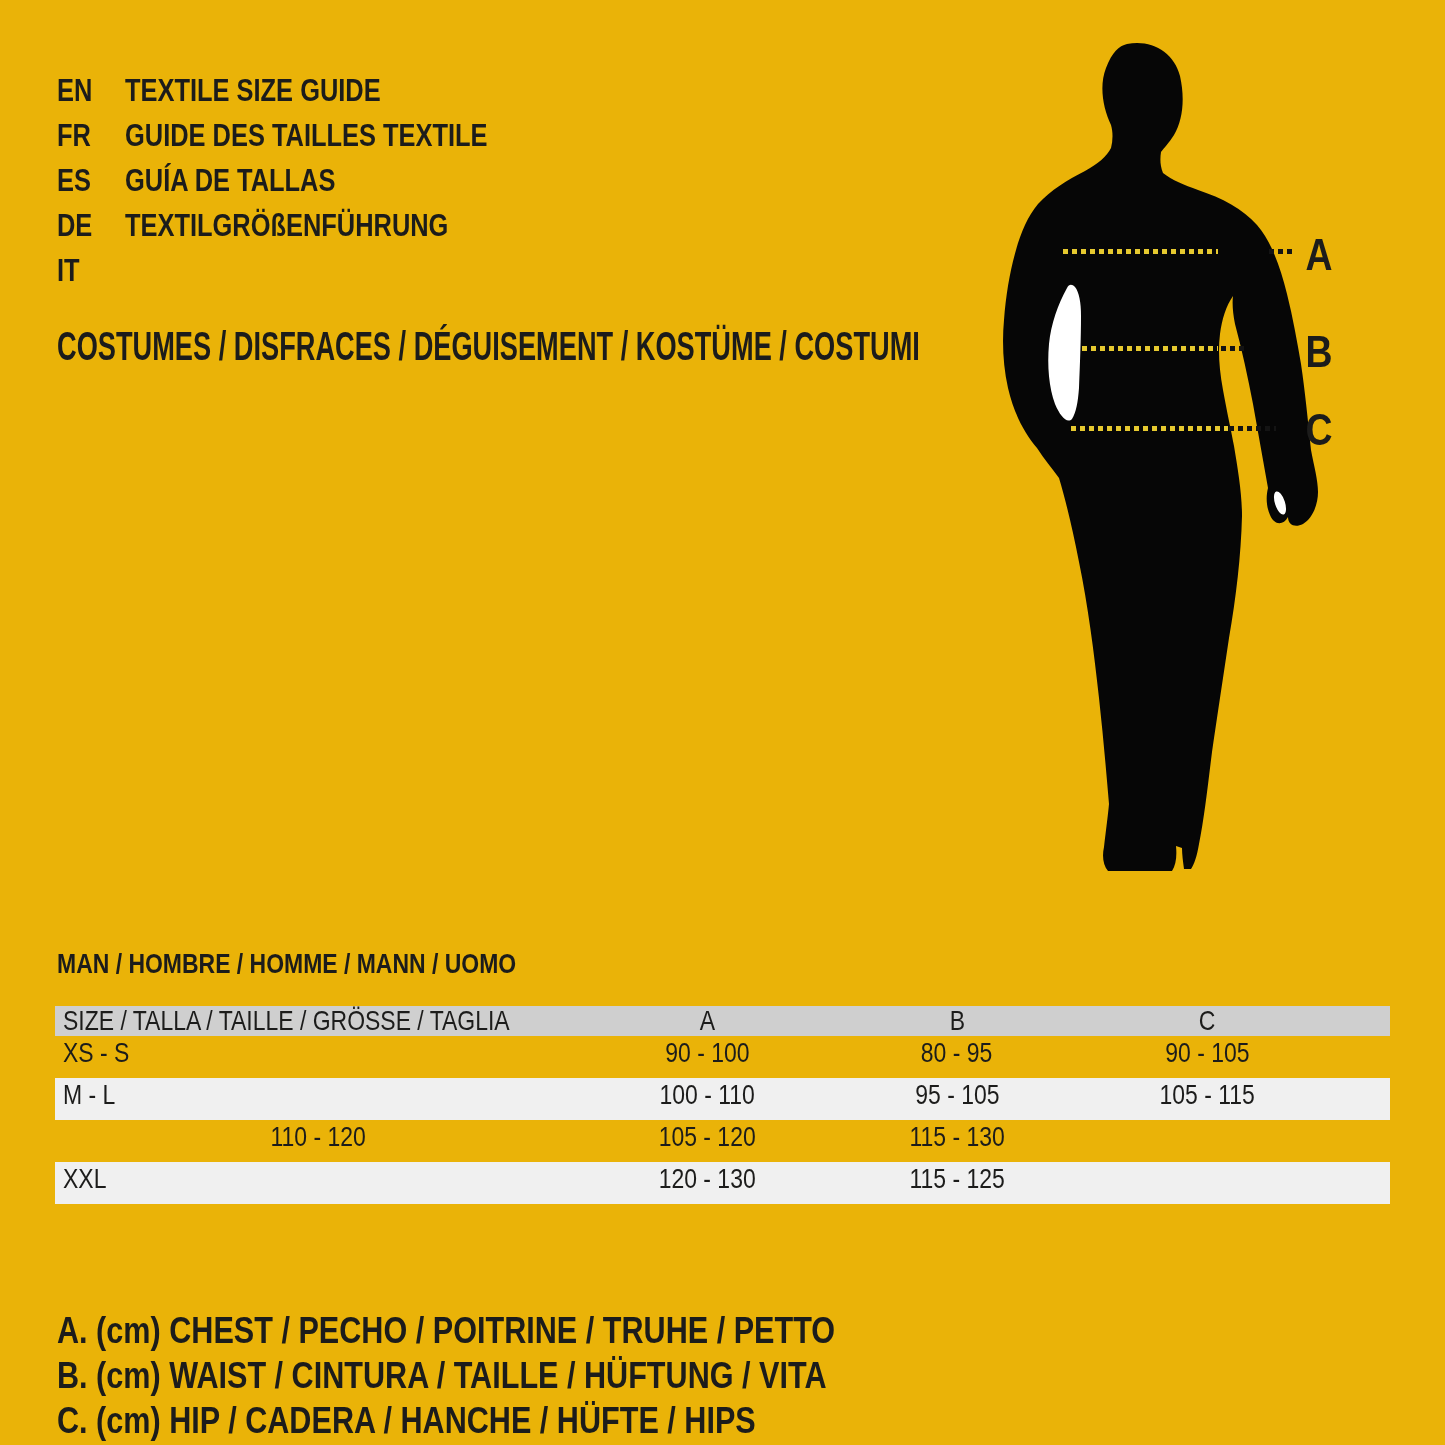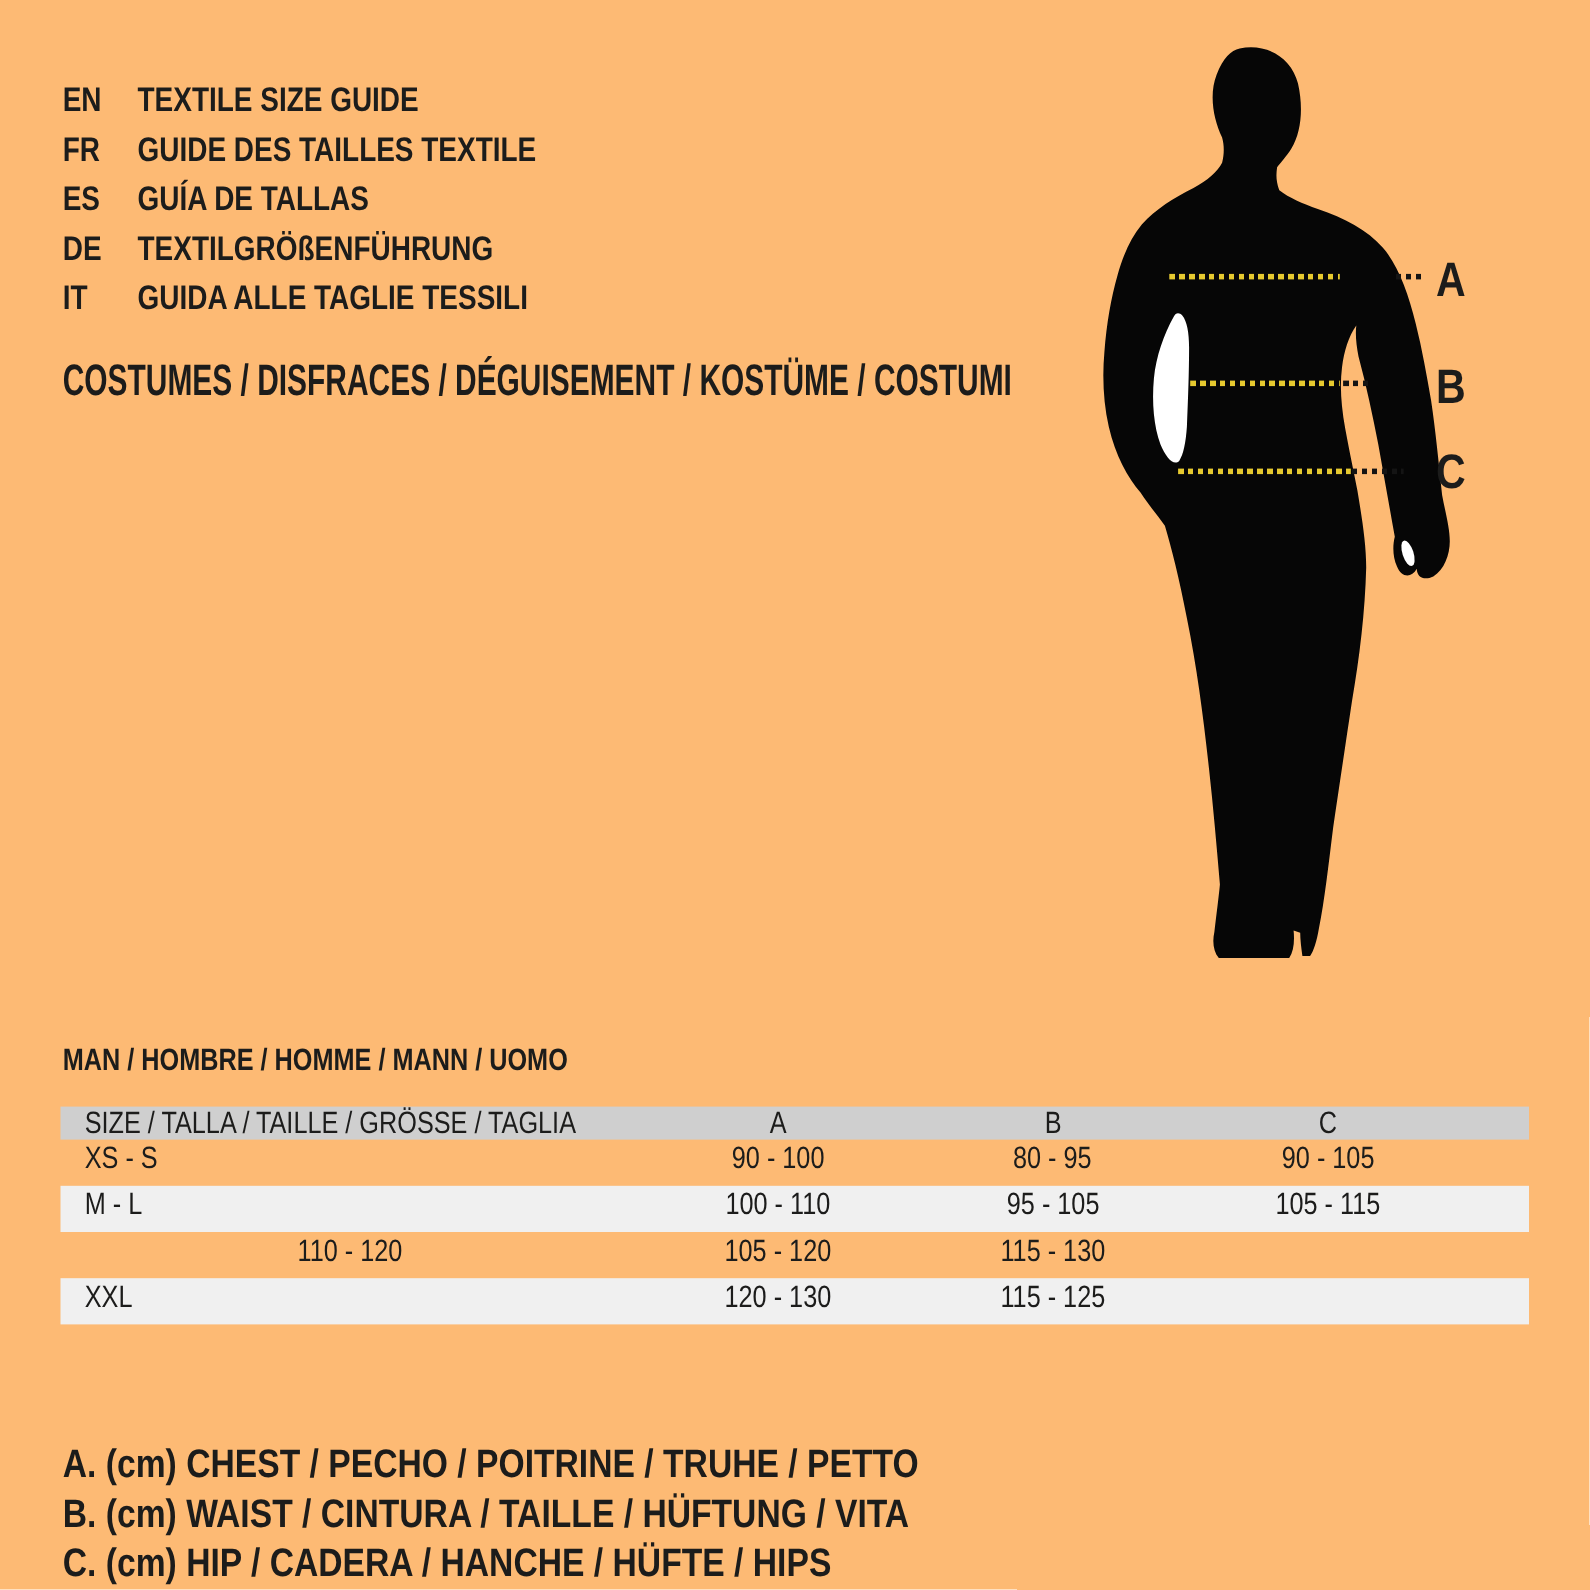--- a/index.html
+++ b/index.html
@@ -1,17 +1,17 @@
 <!DOCTYPE html>
 <html><head>
 <meta charset="utf-8">
 <style>
   html,body{margin:0;padding:0;background:#ffffff;}
   .canvas{
-    position:relative;width:1445px;height:1445px;background:#fdba74;overflow:hidden;
+    position:relative;width:1445px;height:1445px;background:#eab308;overflow:hidden;
     font-family:"Liberation Sans",sans-serif;color:#1c1c1b;
   }
   
   .sx{display:inline-block;transform:scaleX(0.82);transform-origin:0 50%;white-space:nowrap;}
   .sxc{display:inline-block;transform:scaleX(0.82);transform-origin:50% 50%;white-space:nowrap;}
 
   
   .lang{position:absolute;left:57px;top:68px;}
   .lang-row{display:flex;height:45px;align-items:center;font-size:31px;font-weight:700;}
   .lang-code{width:68px;flex:0 0 68px;}
@@ -28,21 +28,21 @@
   .mlabel{position:absolute;font-size:44px;font-weight:700;line-height:46px;}
   .mlabel .sxc{transform:scaleX(0.85);}
 
   
   .man-title{position:absolute;left:57px;top:948px;font-size:28px;font-weight:700;}
 
   
   .stable{position:absolute;left:55px;top:1006px;width:1335px;font-size:28px;font-weight:400;}
   .trow{display:grid;grid-template-columns:527px 250px 250px 250px 58px;height:42px;line-height:34px;}
   .trow.thead{height:30px;line-height:30px;background:#cfcfcf;}
-  .trow .c0{padding-left:8px;text-align:left;overflow:hidden;margin-left:14px;}
+  .trow .c0{padding-left:8px;text-align:left;overflow:hidden;}
   .trow .cv{text-align:center;}
   .trow.alt{background:#f0f0f0;}
 
   
   .legend{position:absolute;left:57px;top:1308px;font-size:36px;font-weight:700;}
   .legend-row{height:45px;line-height:45px;}
   .legend .sx{transform:scaleX(0.85);}
 </style>
 </head>
 <body>
@@ -61,21 +61,20 @@
     <div class="lang-row">
       <span class="lang-code"><span class="sx">ES</span></span>
       <span><span class="sx">GUÍA DE TALLAS</span></span>
     </div>
     <div class="lang-row">
       <span class="lang-code"><span class="sx">DE</span></span>
       <span><span class="sx">TEXTILGRÖßENFÜHRUNG</span></span>
     </div>
     <div class="lang-row">
       <span class="lang-code"><span class="sx">IT</span></span>
-      <span><span class="sx">GUIDA ALLE TAGLIE TESSILI</span></span>
     </div>
   </div>
 
   <div class="cat">
     <span class="sx">COSTUMES / DISFRACES / DÉGUISEMENT / KOSTÜME / COSTUMI</span>
   </div>
 
   <div class="fig">
     <svg viewBox="0 0 370 850" width="370" height="850" aria-hidden="true">
       <path fill="#060606" d="

